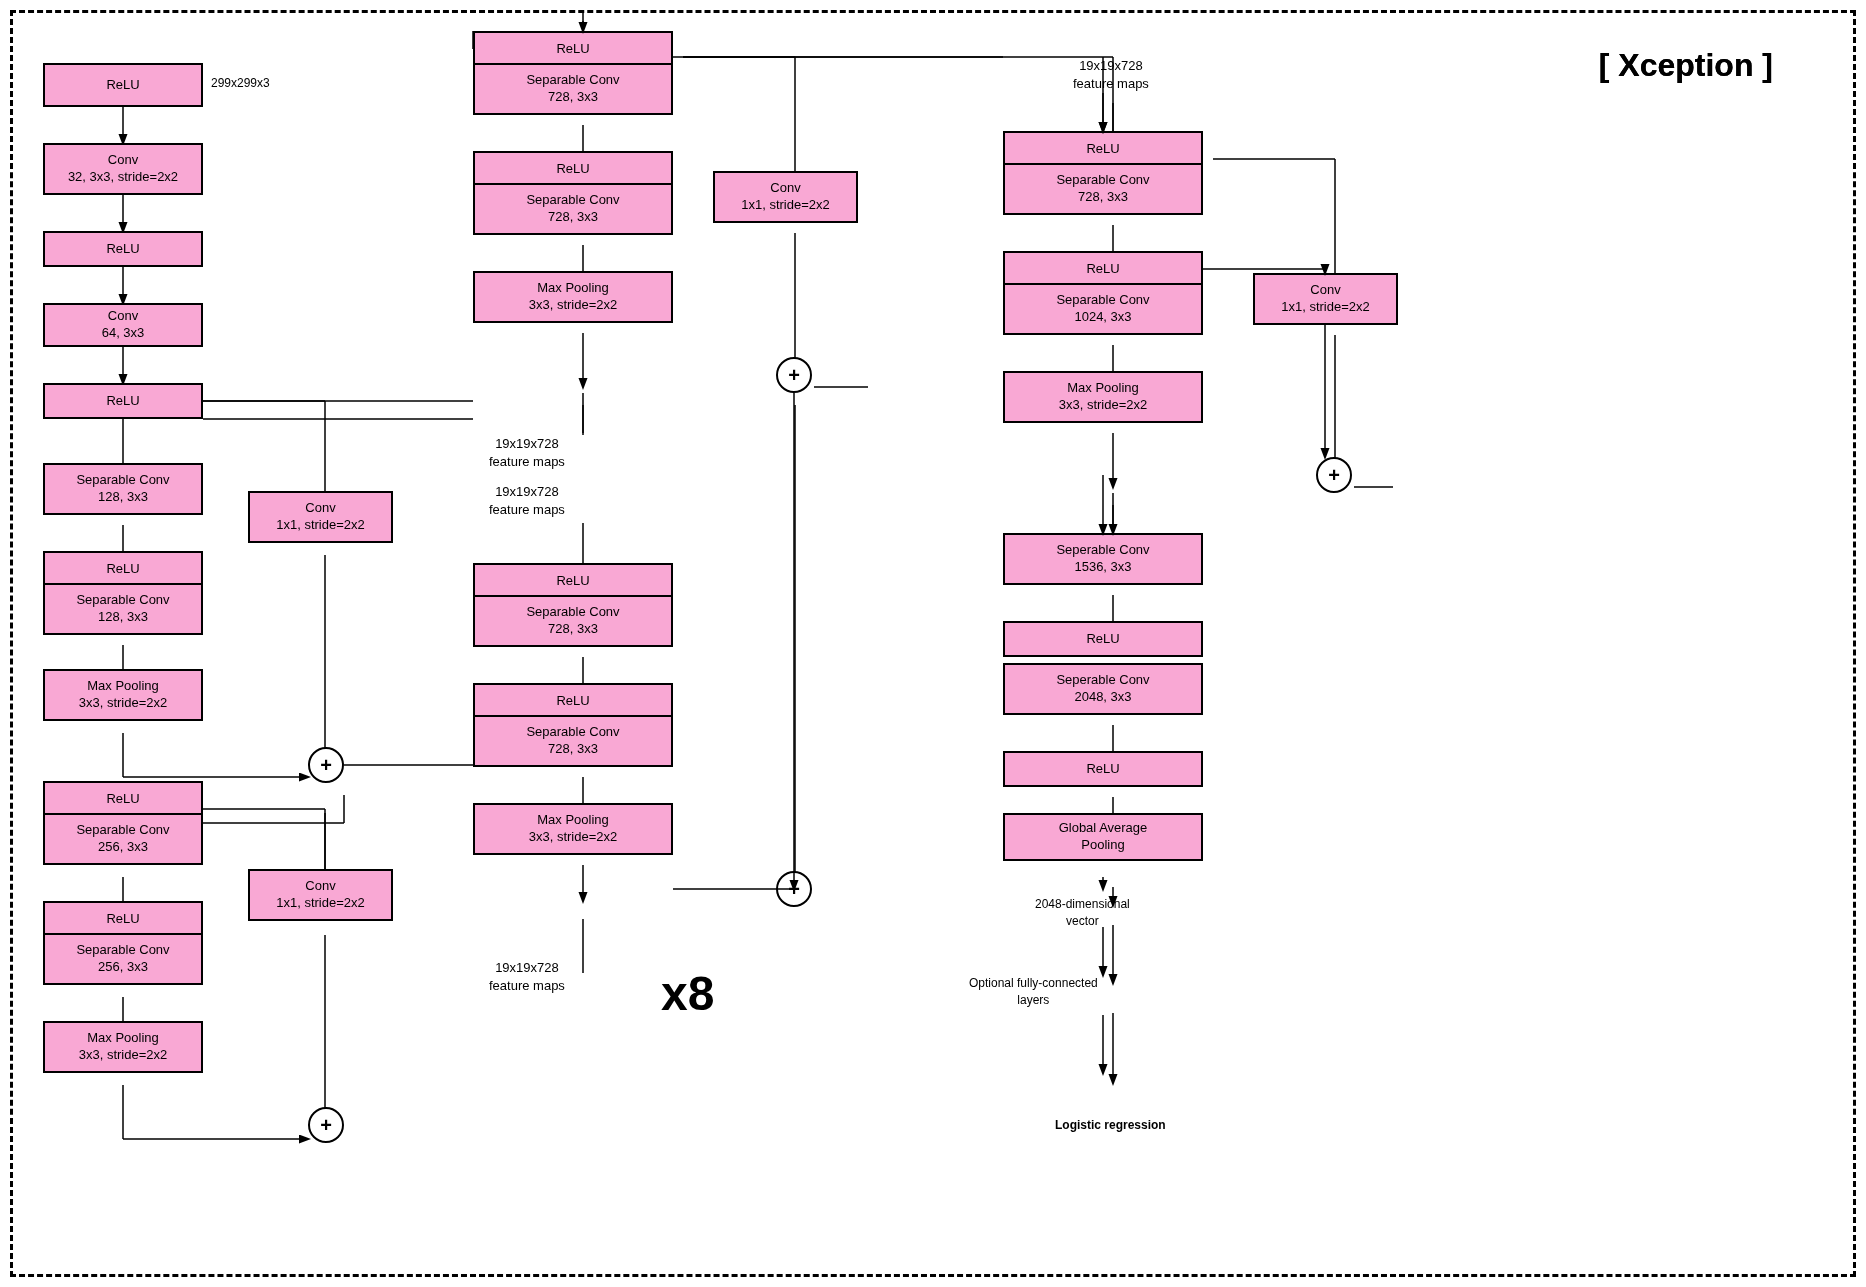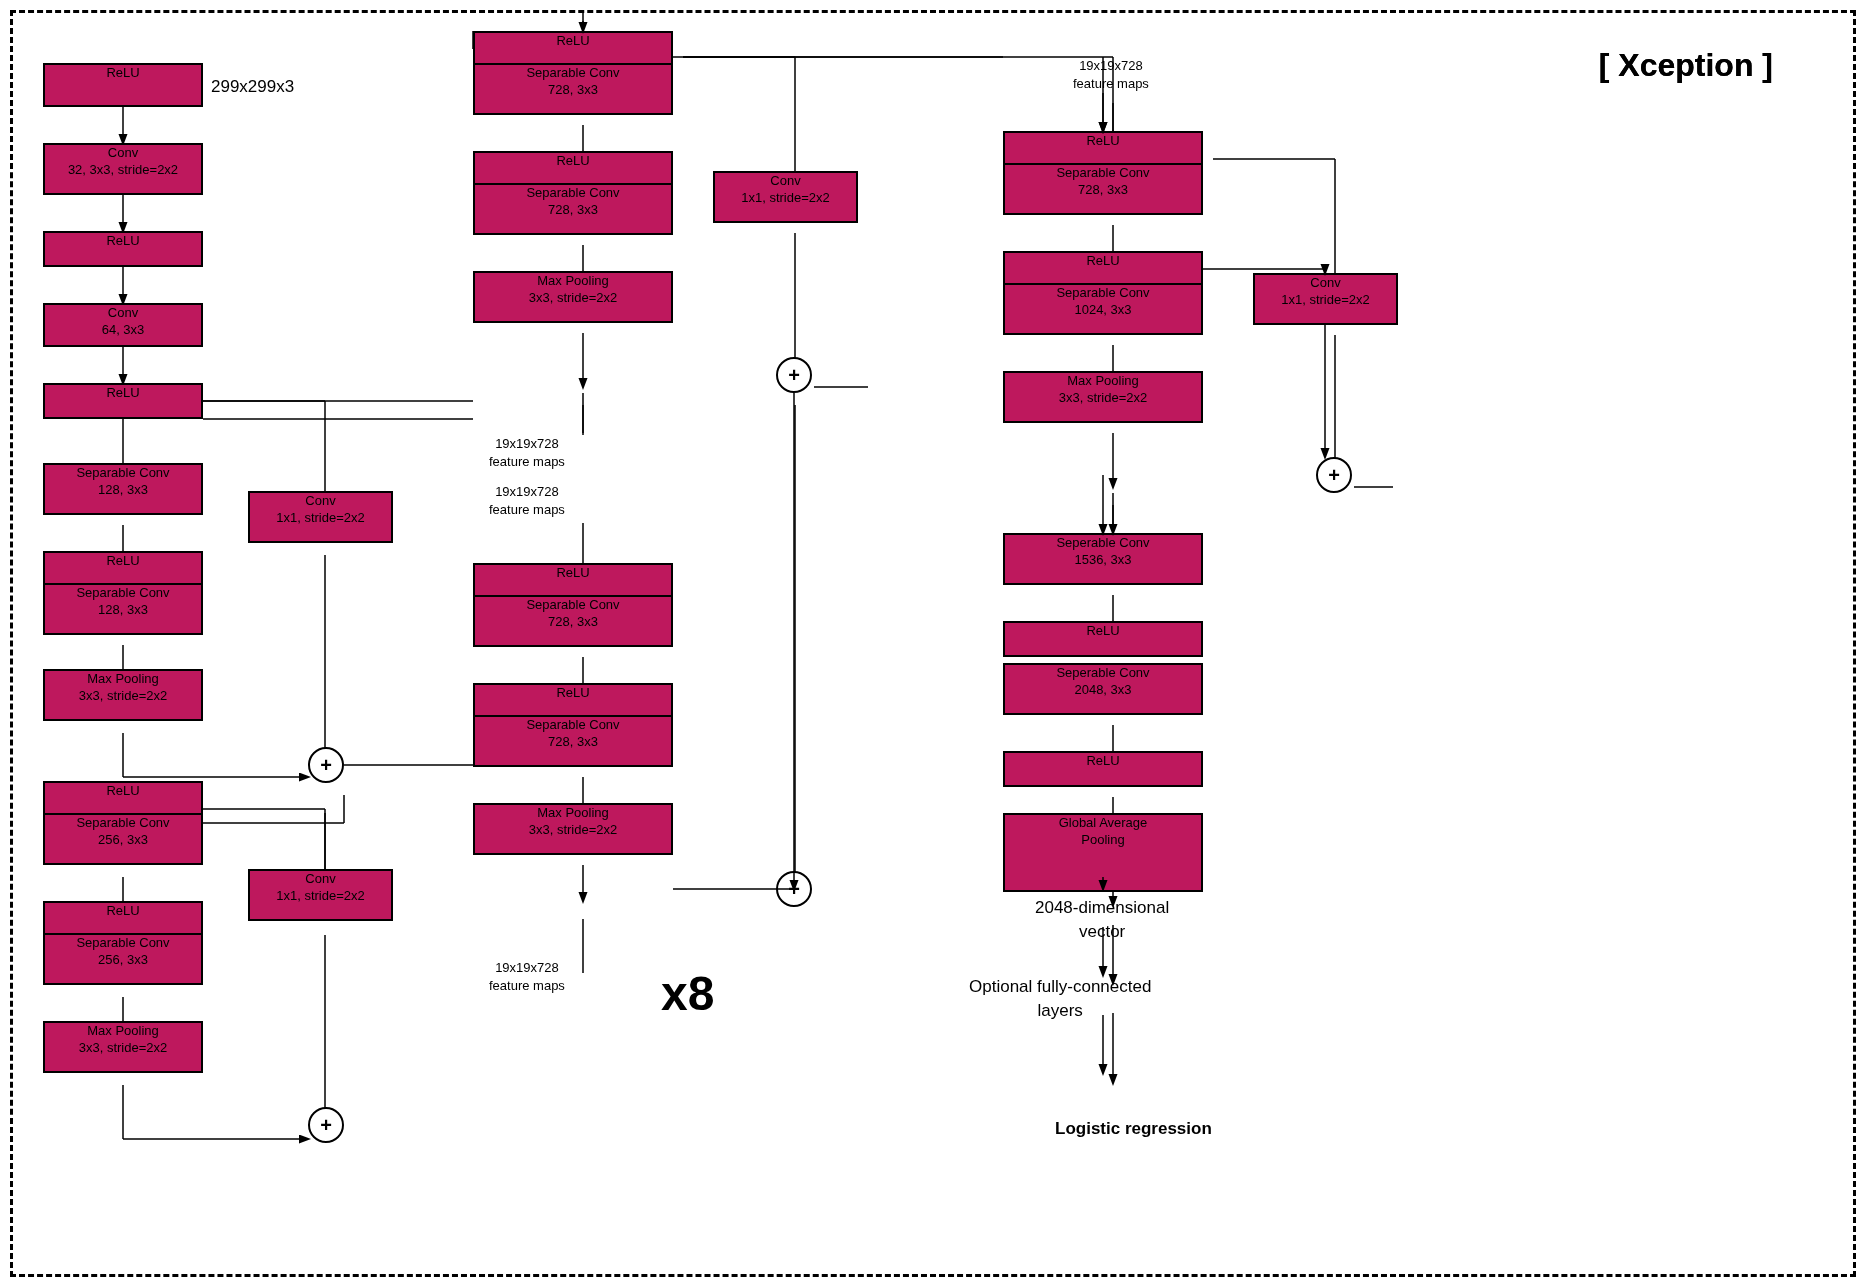--- a/index.html
+++ b/index.html
@@ -21,32 +21,32 @@
       position: absolute;
       top: 34px;
       right: 80px;
       font-size: 32px;
       font-weight: bold;
       font-family: Arial, sans-serif;
     }
     .node {
       position: absolute;
       border: 2px solid #000;
-      background: #be185d;
+      background: #f9a8d4;
       text-align: center;
       display: flex;
       flex-direction: column;
       align-items: center;
-      justify-content: flex-start;
+      justify-content: center;
       font-size: 13px;
       line-height: 1.3;
     }
     .annotation {
       position: absolute;
-      font-size: 17px;
+      font-size: 12px;
       text-align: center;
       color: #000;
       line-height: 1.4;
     }
     .circle-plus {
       position: absolute;
       width: 36px;
       height: 36px;
       border: 2px solid #000;
       border-radius: 50%;
@@ -380,21 +380,21 @@
   </div>
 
   <div class="node" style="left:990px;top:650px;width:200px;height:52px;">
     <span>Seperable Conv<br>2048, 3x3</span>
   </div>
 
   <div class="node" style="left:990px;top:738px;width:200px;height:36px;">
     <span>ReLU</span>
   </div>
 
-  <div class="node" style="left:990px;top:800px;width:200px;height:79px;">
+  <div class="node" style="left:990px;top:800px;width:200px;height:48px;">
     <span>Global Average<br>Pooling</span>
   </div>
 
   <div class="annotation" style="left:1022px;top:876px;margin-top:7px;">2048-dimensional<br>vector</div>
 
   <div class="annotation" style="left:956px;top:962px;">Optional fully-connected<br>layers</div>
 
   <div class="annotation" style="left:1042px;top:1104px;font-weight:bold;">Logistic regression</div>
 
   <div class="title">[ Xception ]</div>

